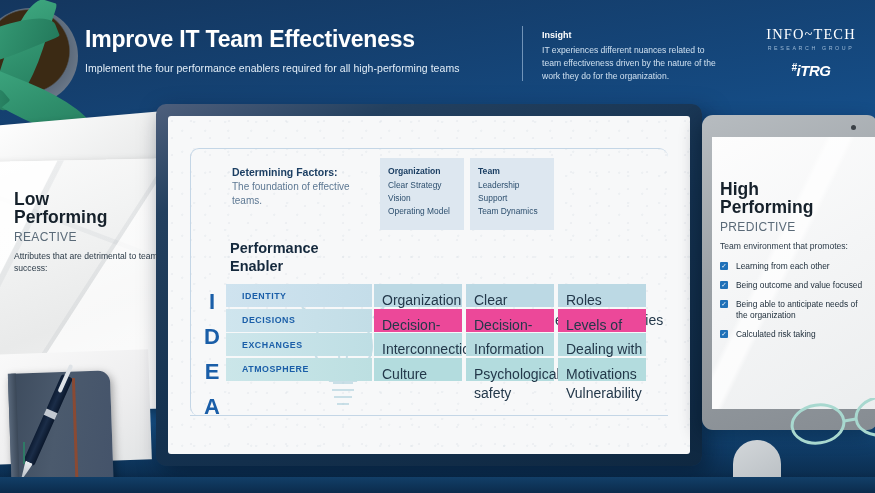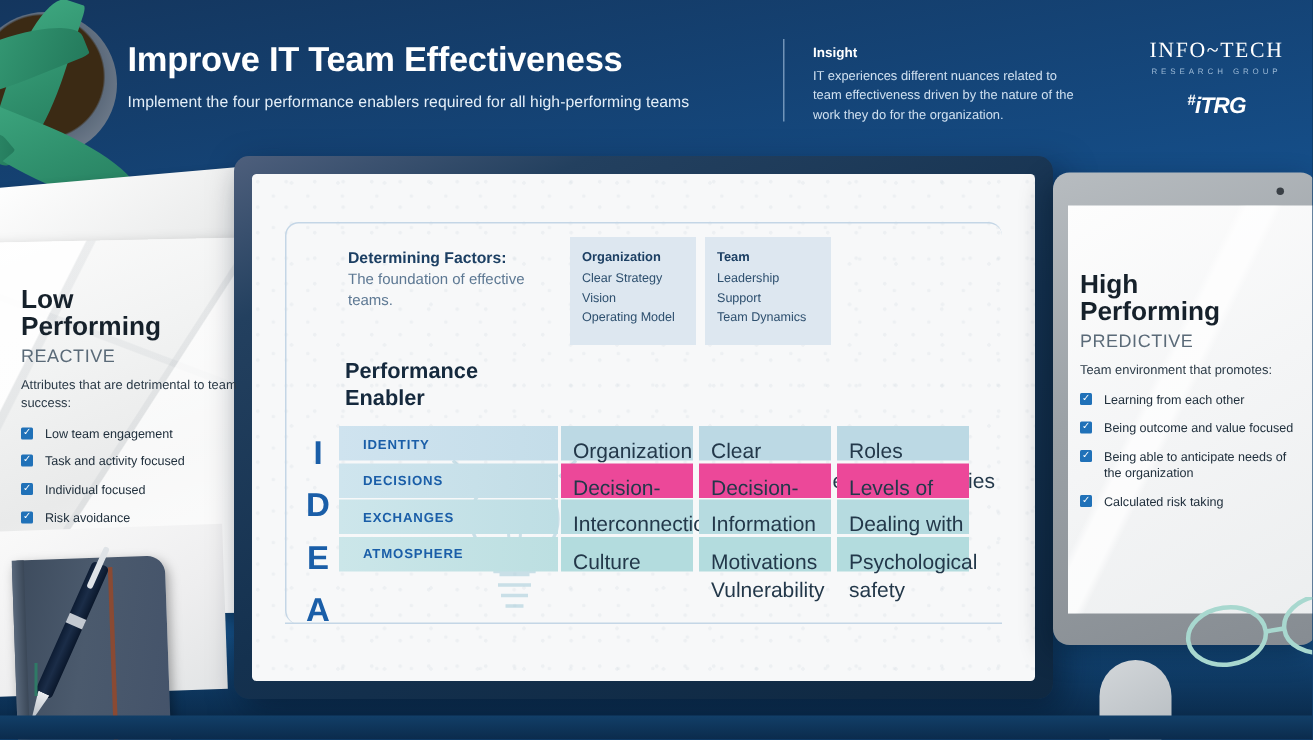--- a/index.html
+++ b/index.html
@@ -388,45 +388,39 @@
         </div>
         <div class="mrow r2">
           <div class="enabler">EXCHANGES</div>
           <div class="cell c1">Interconnections</div>
           <div class="cell c2">Information</div>
           <div class="cell c3">Dealing with conflict</div>
         </div>
         <div class="mrow r3">
           <div class="enabler">ATMOSPHERE</div>
           <div class="cell c1">Culture</div>
+          <div class="cell c2">Psychological safety</div>
           <div class="cell c3">Motivations Vulnerability</div>
-          <div class="cell c2">Psychological safety</div>
         </div>
       </div>
 
     </div>
   </div>
 
   <div class="tablet">
     <div class="tablet-cam"></div>
     <div class="tablet-screen">
       <div class="tablet-glare"></div>
     </div>
   </div>
 
   <div class="panel panel-left">
     <div class="p-big">Low<br>Performing</div>
     <div class="p-mode">REACTIVE</div>
     <div class="p-desc">Attributes that are detrimental to team success:</div>
-    <ul>
-      <li><span class="chk">✓</span><span>Low team engagement</span></li>
-      <li><span class="chk">✓</span><span>Task and activity focused</span></li>
-      <li><span class="chk">✓</span><span>Individual focused</span></li>
-      <li><span class="chk">✓</span><span>Risk avoidance</span></li>
-    </ul>
   </div>
 
   <div class="panel panel-right">
     <div class="p-big">High<br>Performing</div>
     <div class="p-mode">PREDICTIVE</div>
     <div class="p-desc">Team environment that promotes:</div>
     <ul>
       <li><span class="chk">✓</span><span>Learning from each other</span></li>
       <li><span class="chk">✓</span><span>Being outcome and value focused</span></li>
       <li><span class="chk">✓</span><span>Being able to anticipate needs of the organization</span></li>

